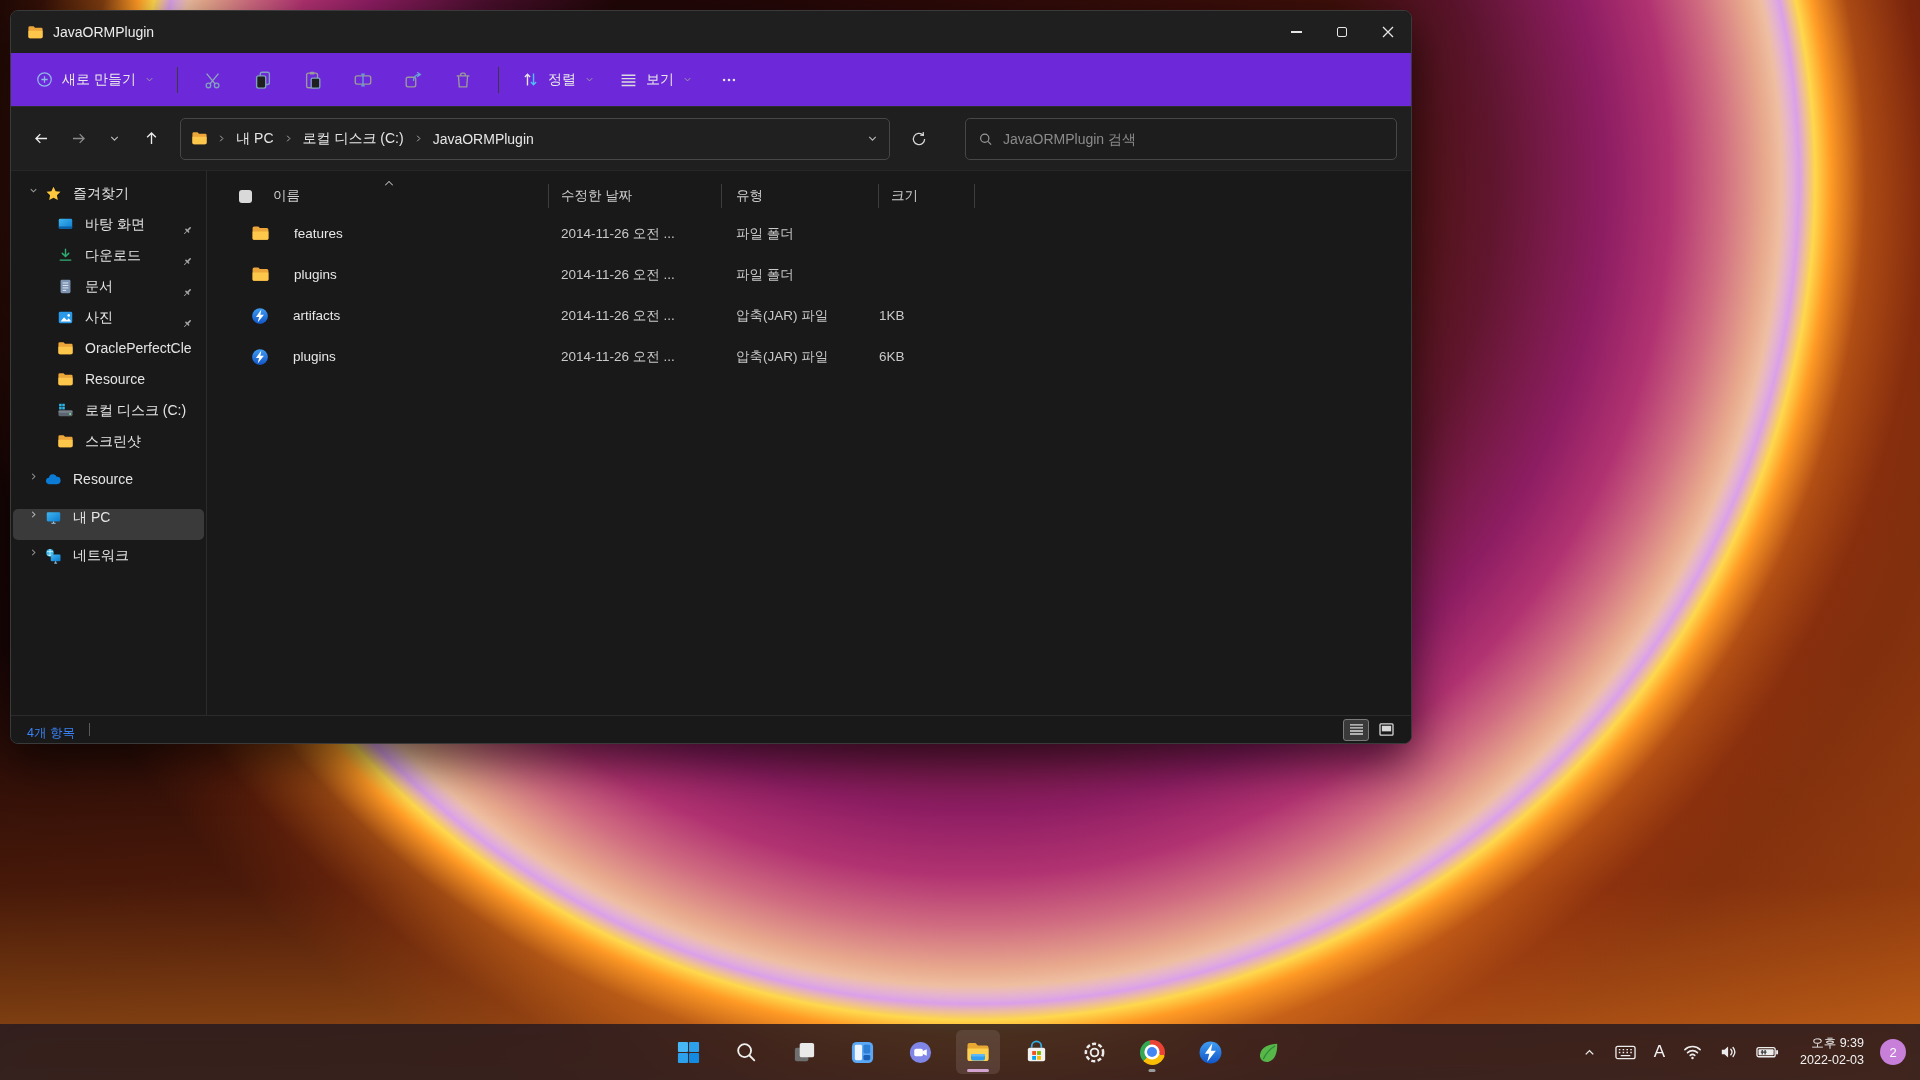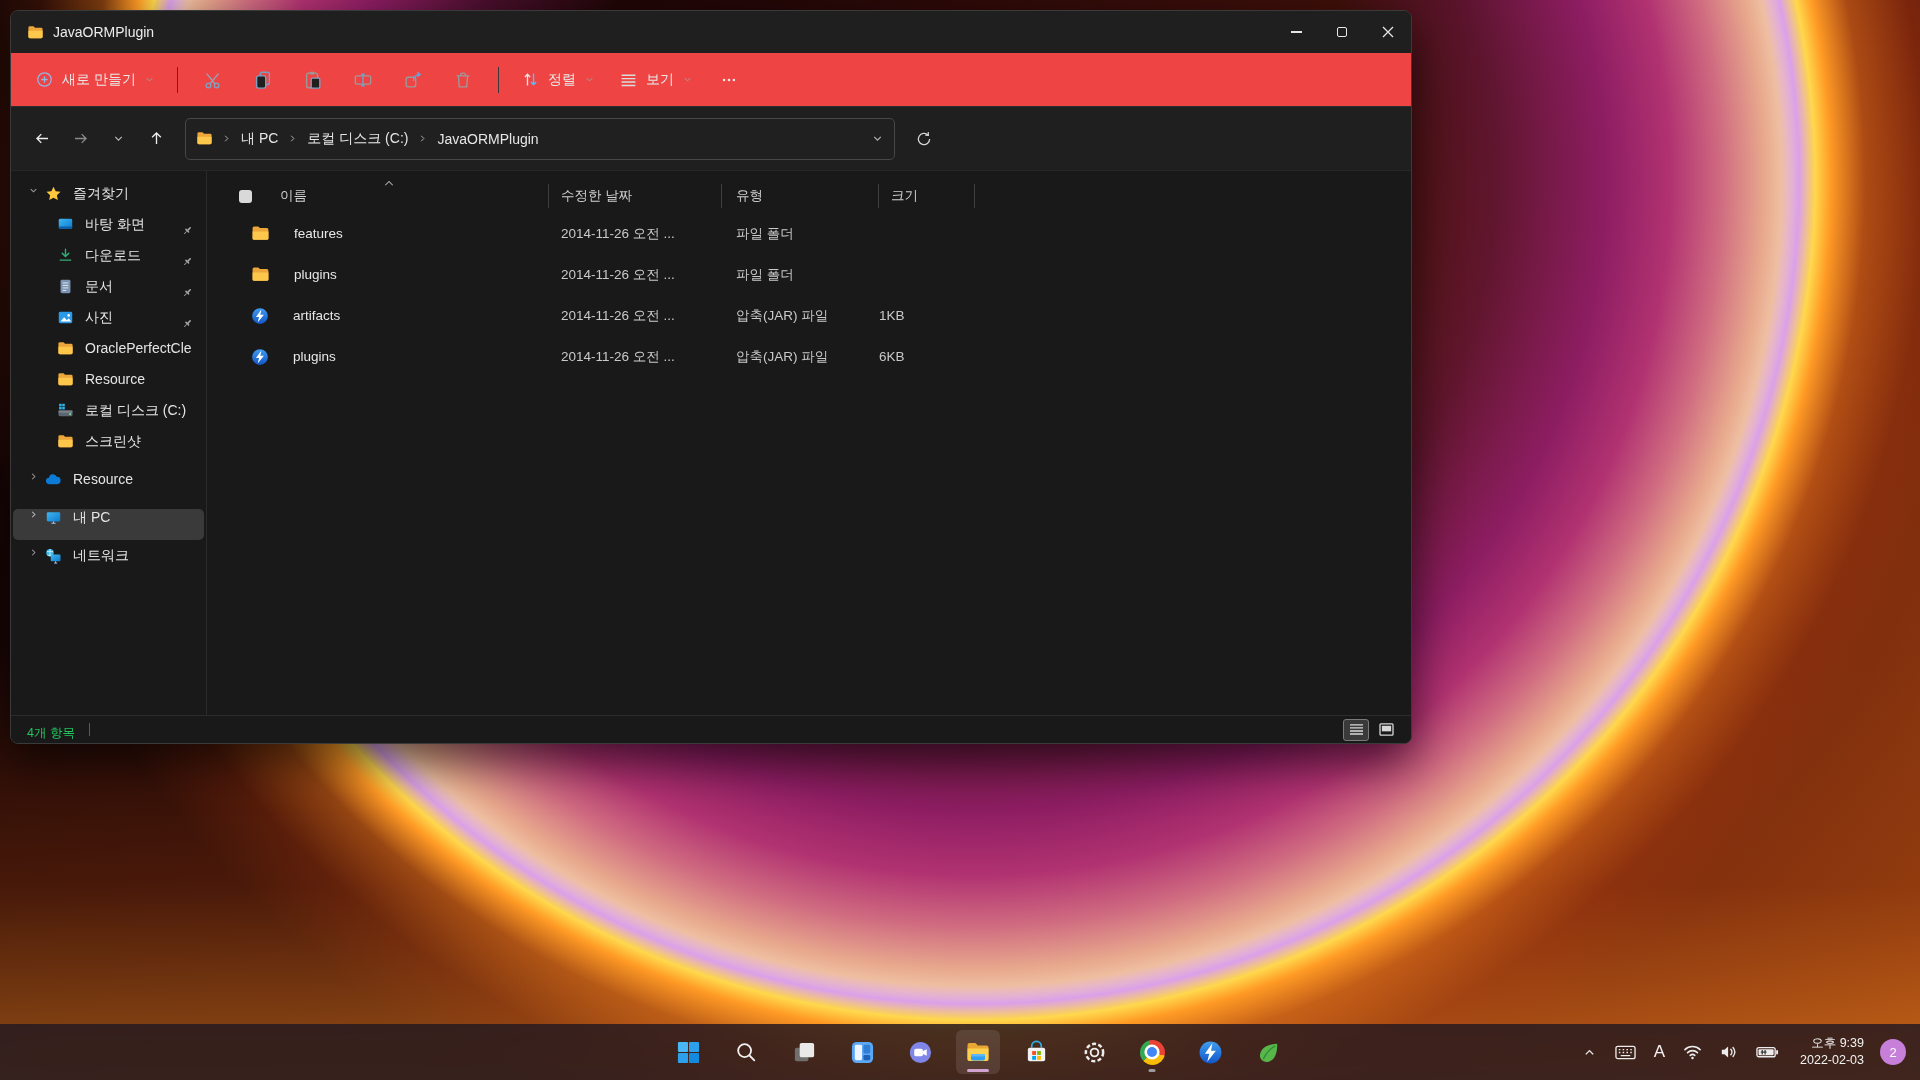--- a/index.html
+++ b/index.html
@@ -24,21 +24,21 @@
     color:#e6e6e6; display:flex; flex-direction:column;
   }
   .titlebar { height:42px; background:#1f1f1f; display:flex; align-items:center; flex:0 0 auto; }
   .titlebar .title-left { display:flex; align-items:center; gap:9px; padding-left:16px; flex:1; }
   .titlebar .title-text { font-size:14px; color:#ececec; }
   .win-controls { display:flex; height:100%; }
   .win-btn { width:46px; height:100%; display:flex; align-items:center; justify-content:center; }
   .min-glyph { width:11px; height:1.4px; background:#e6e6e6; }
   .max-glyph { width:10px; height:10px; border:1.2px solid #e6e6e6; border-radius:2px; }
 
-  .toolbar { height:54px; background:#ef4444; border-bottom:1px solid #2d2d2d; display:flex; align-items:center; padding:0 14px; gap:4px; flex:0 0 auto; }
+  .toolbar { height:54px; background:#6d28d9; border-bottom:1px solid #2d2d2d; display:flex; align-items:center; padding:0 14px; gap:4px; flex:0 0 auto; }
   .tb-btn { display:flex; align-items:center; gap:8px; padding:8px 10px; border-radius:5px; font-size:14px; color:#e8e8e8; }
   .tb-icon-btn { padding:8px 13px; }
   .tb-sep { width:1px; height:26px; background:#3a3a3a; margin:0 8px; }
   .chev { display:flex; align-items:center; }
 
   .navrow { height:64px; background:#1f1f1f; display:flex; align-items:center; padding:0 14px; gap:4px; flex:0 0 auto; border-bottom:1px solid #262626; }
   .nav-btn { width:34px; height:34px; border-radius:5px; display:flex; align-items:center; justify-content:center; }
   .addressbox { height:42px; flex:0 0 710px; margin-left:8px; background:#202020; border:1px solid #474747; border-radius:5px; display:flex; align-items:center; padding:0 10px; gap:2px; }
   .crumb { font-size:14px; color:#e6e6e6; padding:5px 7px; border-radius:4px; white-space:nowrap; }
   .addr-spacer { flex:1; }
@@ -54,32 +54,32 @@
   .side-item .s-icon { width:20px; display:flex; justify-content:center; margin-right:10px; flex:0 0 auto; }
   .side-item.lv1 { padding-left:42px; }
   .side-item .lbl { overflow:hidden; }
   .side-item .pin { position:absolute; right:10px; top:8px; }
   .side-group-gap { height:7px; }
 
   .main { flex:1; display:flex; flex-direction:column; min-width:0; padding-top:8px; }
   .list-header { display:grid; grid-template-columns:342px 173px 157px 96px; height:34px; align-items:center; position:relative; flex:0 0 auto; }
   .hcell { position:relative; height:100%; display:flex; align-items:center; font-size:13.5px; color:#cfcfcf; padding-left:12px; }
   .hcell::after { content:""; position:absolute; right:0; top:5px; bottom:5px; width:1px; background:#3d3d3d; }
-  .hcell.name-col { padding-left:32px; gap:28px; }
+  .hcell.name-col { padding-left:32px; gap:21px; }
   .sort-caret { position:absolute; left:176px; top:-4px; }
   .hdr-checkbox { width:13px; height:13px; border-radius:3px; background:#d9d9d9; flex:0 0 auto; }
   .rows { flex:1; overflow:hidden; }
   .file-row { display:grid; grid-template-columns:342px 173px 157px 96px; height:41px; align-items:center; font-size:13.5px; color:#c9c9c9; border-radius:4px; }
   .cell-name { display:flex; align-items:center; gap:24px; padding-left:44px; color:#e8e8e8; }
   .cell-date { padding-left:12px; }
   .cell-type { padding-left:14px; }
   .cell-size { text-align:left; padding-right:11px; }
 
   .statusbar { height:28px; border-top:1px solid #2b2b2b; background:#191919; display:flex; align-items:center; padding:0 12px 0 16px; flex:0 0 auto; }
-  .status-text { font-size:12.5px; color:#22c55e;margin-top:8px; }
+  .status-text { font-size:12.5px; color:#3b82f6;margin-top:8px; }
   .status-div { width:1px; height:13px; background:#5a5a5a; margin-left:14px; }
   .view-toggles { margin-left:auto; display:flex; gap:4px; }
   .vt-btn { width:26px; height:22px; display:flex; align-items:center; justify-content:center; border-radius:3px; border:1px solid transparent; }
   .vt-btn.active { background:#3a3a3a; border-color:#7a7a7a; }
 
   
   .taskbar { position:absolute; left:0; right:0; bottom:0; height:56px; background:rgba(32,24,34,.82); backdrop-filter:blur(22px) saturate(1.3); display:flex; align-items:center; }
   .tb-apps { position:absolute; left:50%; transform:translateX(-50%); margin-left:18px; display:flex; gap:14px; top:6px; }
   .app-btn { width:44px; height:44px; border-radius:6px; display:flex; align-items:center; justify-content:center; position:relative; }
   .app-btn.active { background:rgba(255,255,255,.1); }
@@ -267,20 +267,27 @@
         </svg>
     </div>
 
     <div class="nav-btn" style="margin-left:8px">
         <svg width="18" height="18" viewBox="0 0 24 24">
           <path d="M19.5 12a7.5 7.5 0 1 1-2.2-5.3" fill="none" stroke="#d8d8d8" stroke-width="1.7"></path>
           <polyline points="17.6,2.8 17.8,7 13.6,6.8" fill="none" stroke="#d8d8d8" stroke-width="1.7"></polyline>
         </svg>
       </div>
 
+    <div class="searchbox">
+      <svg width="16" height="16" viewBox="0 0 20 20">
+          <circle cx="9" cy="9" r="5.5" fill="none" stroke="#9a9a9a" stroke-width="1.6"></circle>
+          <path d="M13.2 13.2 17.5 17.5" stroke="#9a9a9a" stroke-width="1.6"></path>
+        </svg>
+      <input type="text" placeholder="JavaORMPlugin 검색" style="">
+    </div>
   </div>
 
   <div class="content">
 
     <div class="sidebar">
       <div class="side-item">
         <span class="s-chev">
             <svg width="11" height="11" viewBox="0 0 16 16">
               <polyline points="4,6 8,10 12,6" fill="none" stroke="#9a9a9a" stroke-width="1.5"></polyline>
             </svg>

